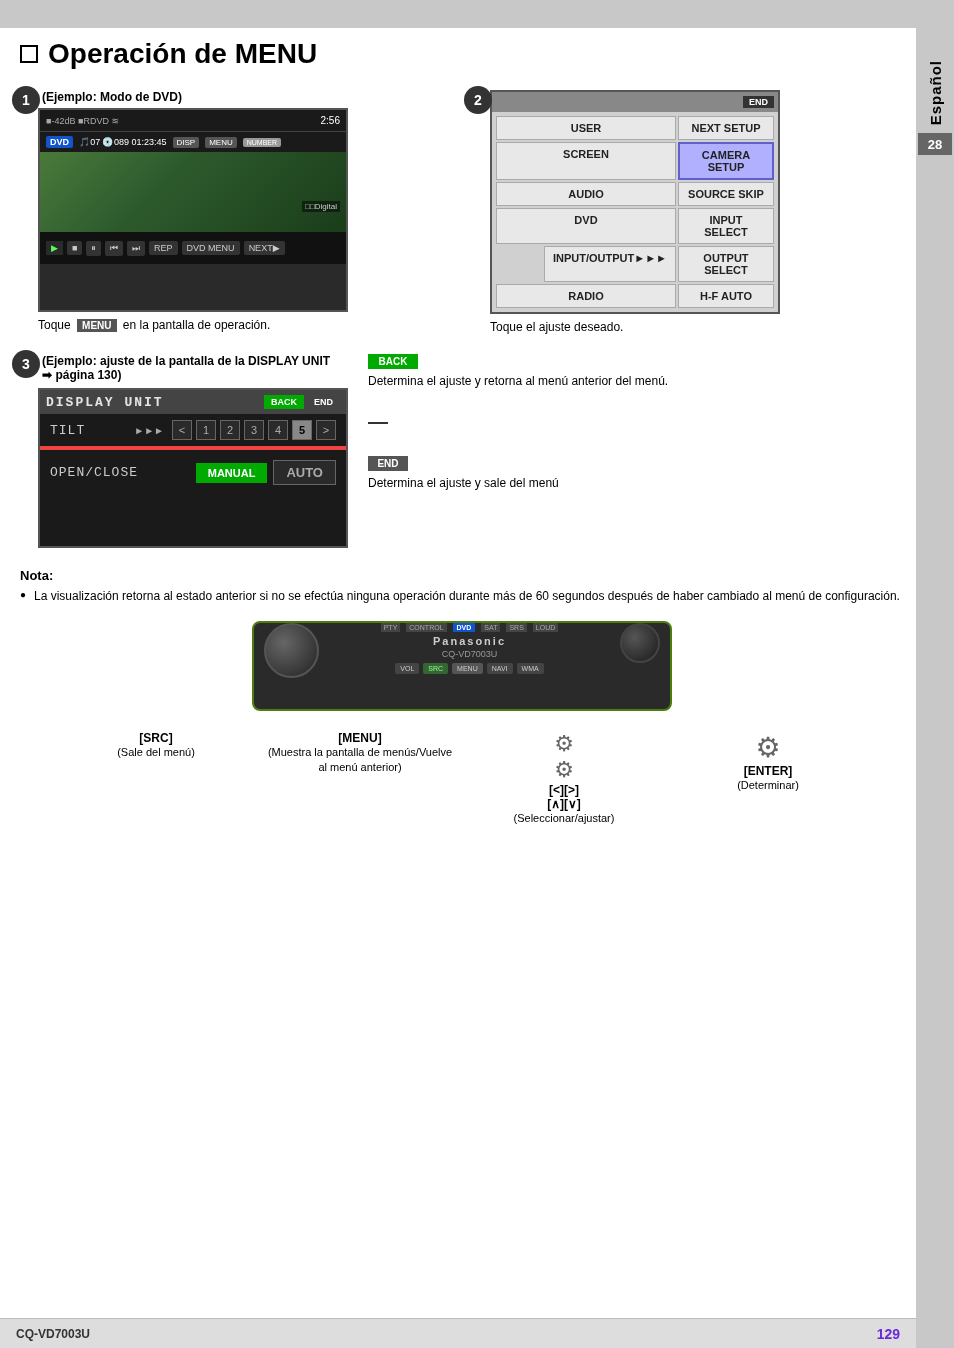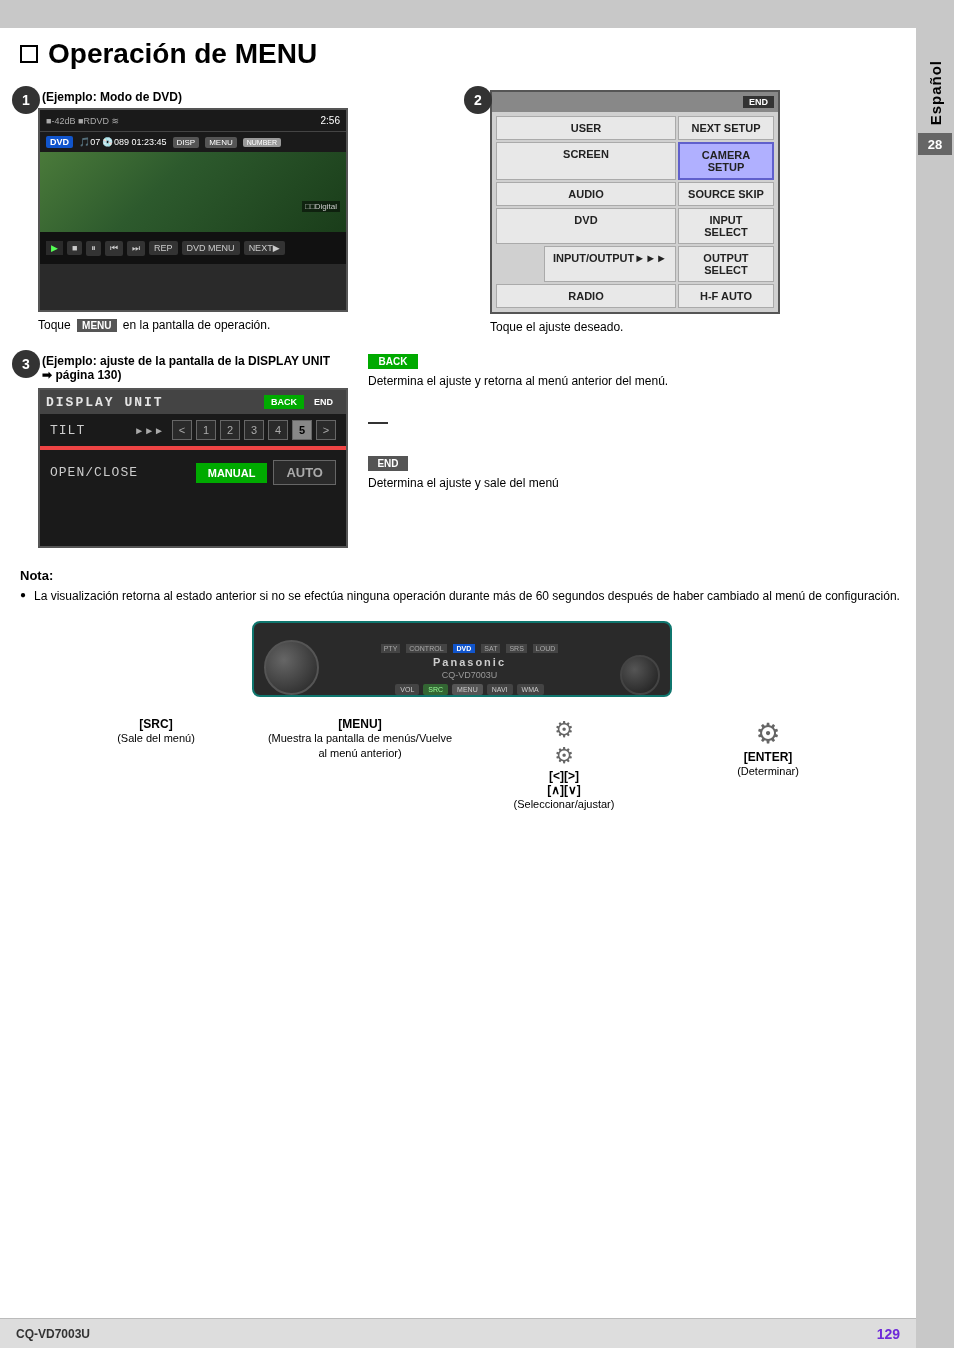--- a/index.html
+++ b/index.html
@@ -458,27 +458,27 @@
     }
 
     
     .device-section {
       display: flex;
       justify-content: center;
       margin: 10px 0 20px 0;
     }
     .device-img {
       width: 420px;
-      height: 76px;
+      height: 90px;
       background: #2a2a2a;
-      border: 2px solid #0f766e;
+      border: 2px solid #4d7c0f;
       border-radius: 8px;
       position: relative;
       display: flex;
-      align-items: flex-end;
+      align-items: flex-start;
       padding: 0 10px;
     }
     .device-knob {
       width: 55px;
       height: 55px;
       border-radius: 50%;
       background: radial-gradient(circle at 35% 35%, #666, #222);
       border: 2px solid #555;
       margin-right: 8px;
       flex-shrink: 0;

